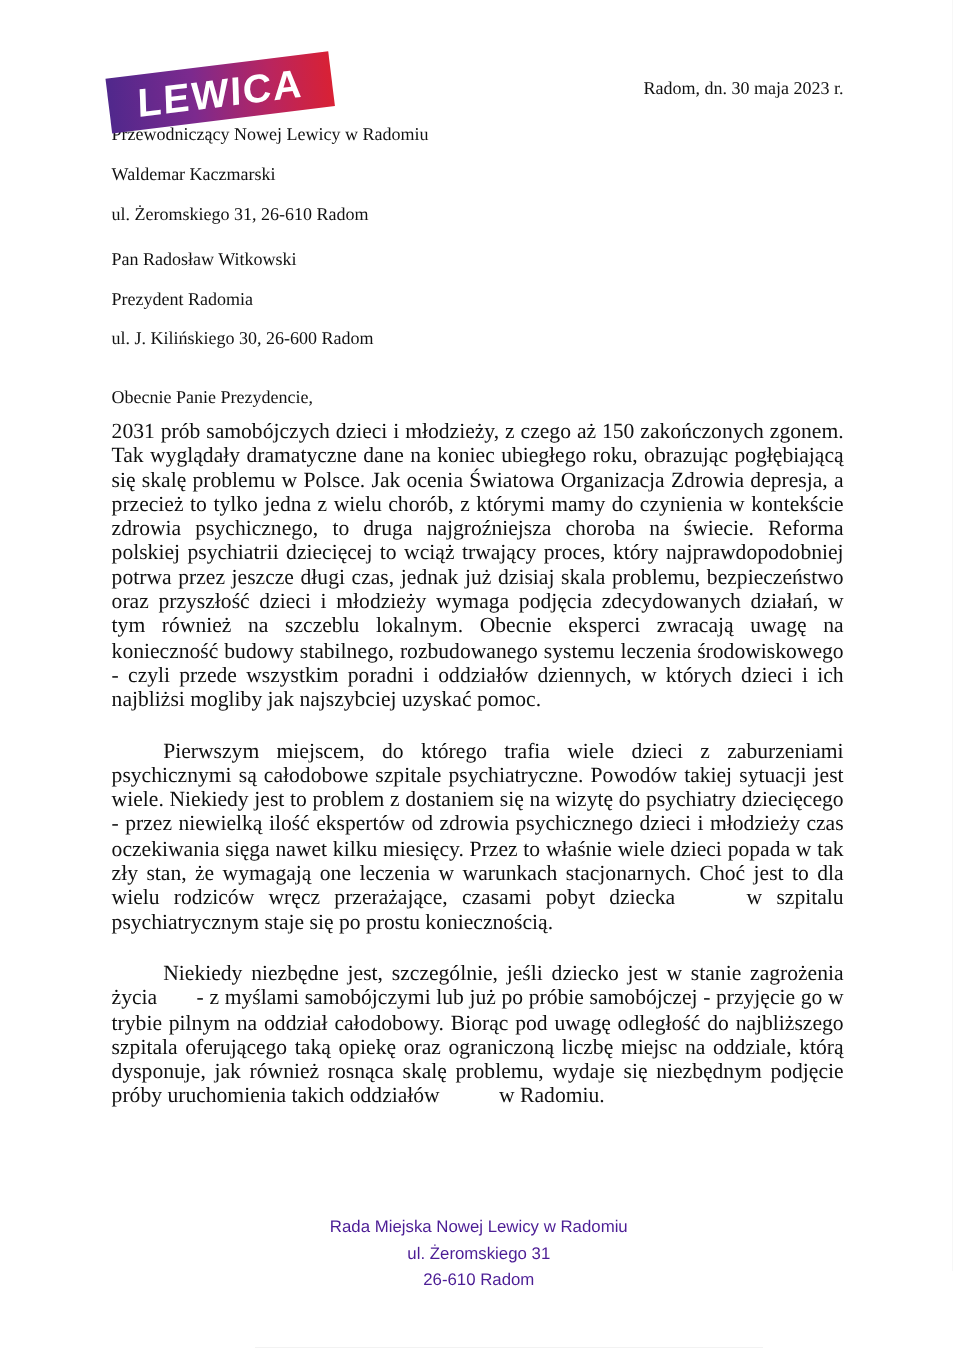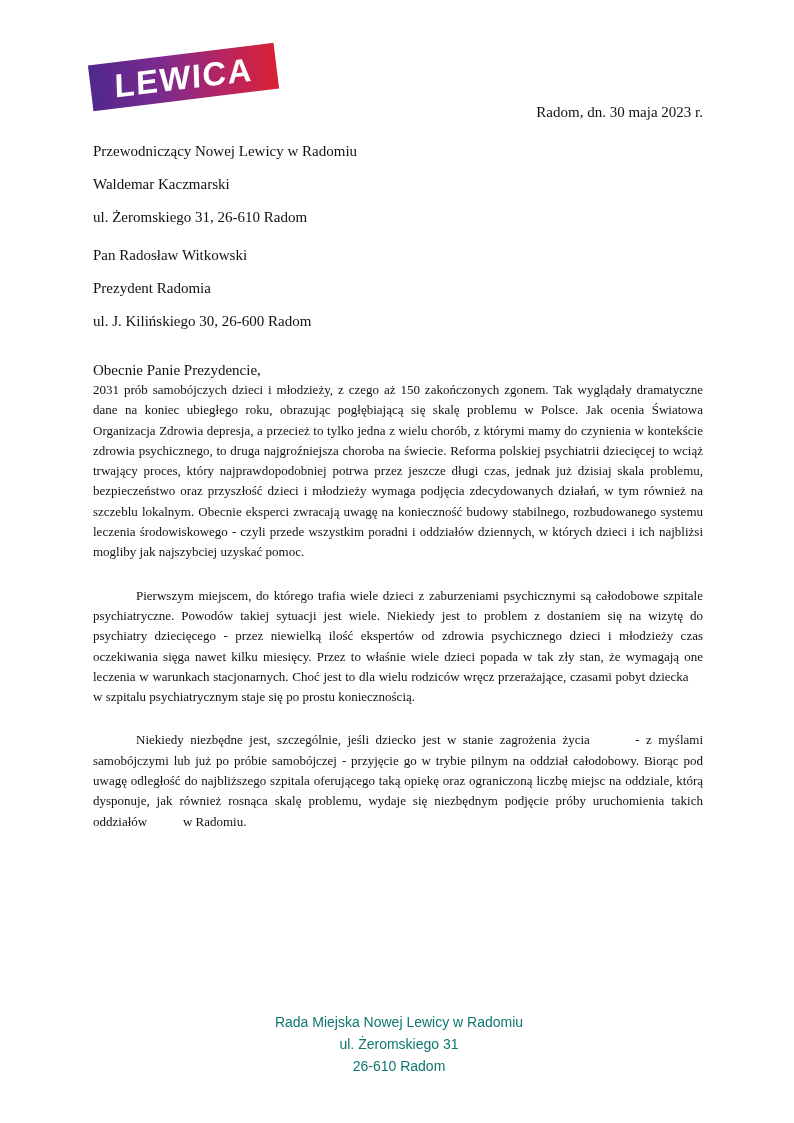--- a/index.html
+++ b/index.html
@@ -28,43 +28,43 @@
     font-weight:bold;
     font-size:33px;
     color:#ffffff;
     letter-spacing:1.5px;
     transform:skewX(-5deg);
     line-height:1;
     user-select:none;
   }
   
   .date{
-    margin:0;padding-top:102px;
+    margin:0;padding-top:64px;
     text-align:right;
     font-size:15px;line-height:20px;
   }
   .sender{margin-top:13px;}
   .sender p{margin:0;font-size:15px;line-height:33px;}
   .recipient{margin-top:5px;text-align:left;}
   .recipient p{margin:0;font-size:15px;line-height:33px;}
   .salutation{margin:22px 0 0 0;font-size:15px;line-height:20px;}
   .body-par{
-    margin:0 0 0 0;
-    font-size:13px;line-height:20.3px;
+    margin:7px 0 0 0;
+    font-size:18px;line-height:20.3px;
     text-align:justify;
     hyphens:none;
   }
   .body-par.indent{text-indent:43px;margin-top:23px;}
   
   .footer{
     position:absolute;left:4px;right:0;top:1011px;
     text-align:center;
     font-family:"Liberation Sans","DejaVu Sans",sans-serif;
     font-size:14px;line-height:22px;
-    color:#0f766e;
+    color:#4c1d95;
   }
   .footer p{margin:0;}
 </style>
 </head>
 <body>
 
 <div class="page">
 
   <div class="logo" style="background: linear-gradient(92deg, rgb(80, 40, 140) 0%, rgb(124, 42, 142) 38%, rgb(184, 37, 96) 72%, rgb(217, 33, 52) 100%);">
     <span class="logo-text" style="color: rgb(255, 255, 255);">LEWICA</span>

